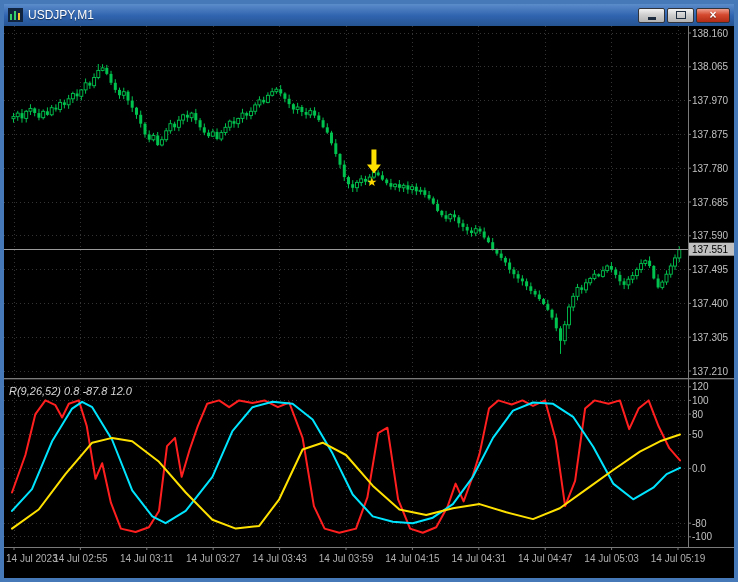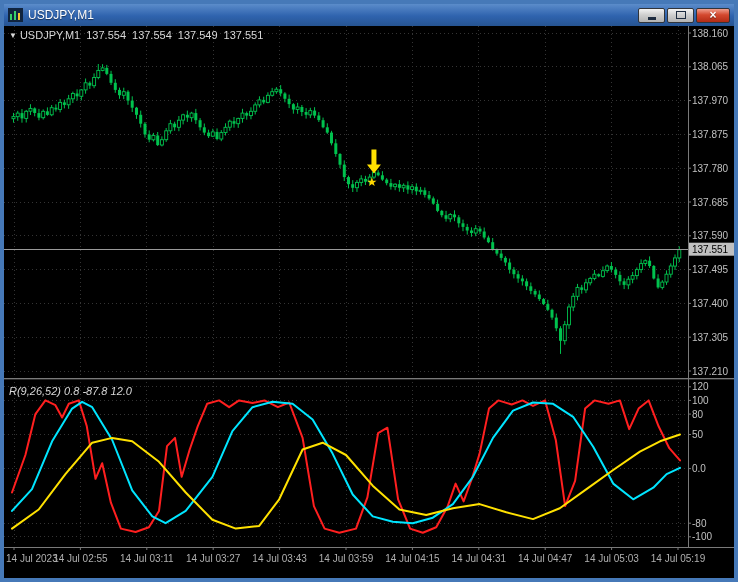--- a/index.html
+++ b/index.html
@@ -501,22 +501,19 @@
           <text x="474.80000000000007" y="536" font-family="&quot;Liberation Sans&quot;,sans-serif" font-size="10px" fill="#b0b0b0" text-anchor="middle">14 Jul 04:31</text>
           <line x1="541.2" y1="521" x2="541.2" y2="524" stroke="#7a7a7a"></line>
           <text x="541.2" y="536" font-family="&quot;Liberation Sans&quot;,sans-serif" font-size="10px" fill="#b0b0b0" text-anchor="middle">14 Jul 04:47</text>
           <line x1="607.6" y1="521" x2="607.6" y2="524" stroke="#7a7a7a"></line>
           <text x="607.6" y="536" font-family="&quot;Liberation Sans&quot;,sans-serif" font-size="10px" fill="#b0b0b0" text-anchor="middle">14 Jul 05:03</text>
           <line x1="674" y1="521" x2="674" y2="524" stroke="#7a7a7a"></line>
           <text x="674" y="536" font-family="&quot;Liberation Sans&quot;,sans-serif" font-size="10px" fill="#b0b0b0" text-anchor="middle">14 Jul 05:19</text>
         </g>
       </svg>
 
-    <div class="overlay" id="readout">
-      <span class="tri">▼</span><span>USDJPY,M1</span><span class="ro-val">137.554</span><span class="ro-val">137.554</span><span class="ro-val">137.549</span><span class="ro-val">137.551</span>
-    </div>
 
     <div class="overlay" id="ind-label">
       <span>R(9,26,52)</span>
       <span>0.8 -87.8 12.0</span>
     </div>
   </div>
 </div>
 
 </body></html>

